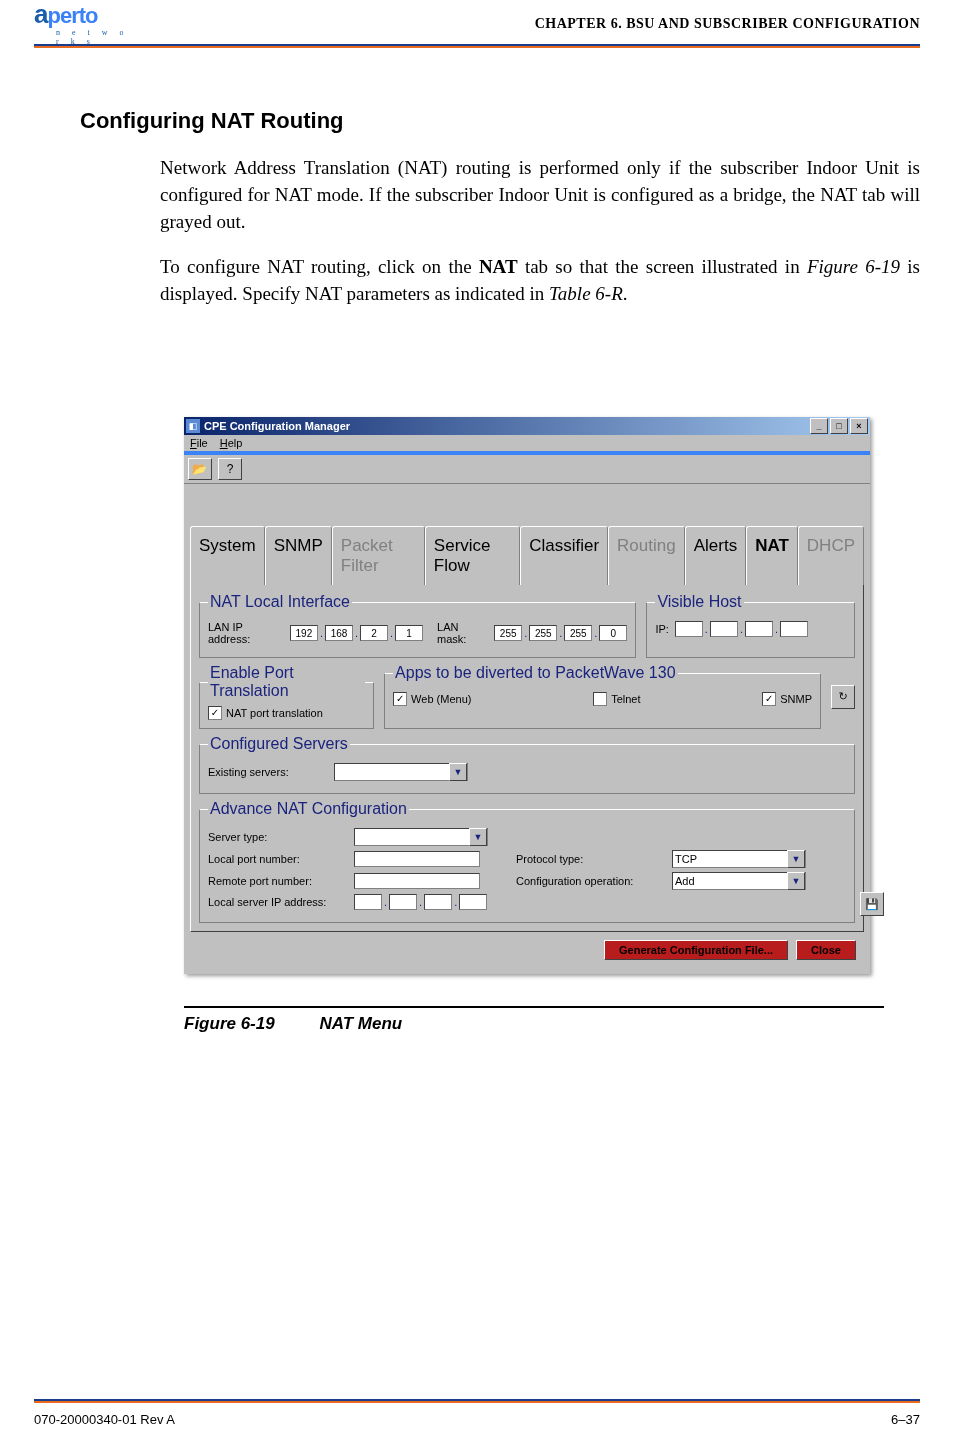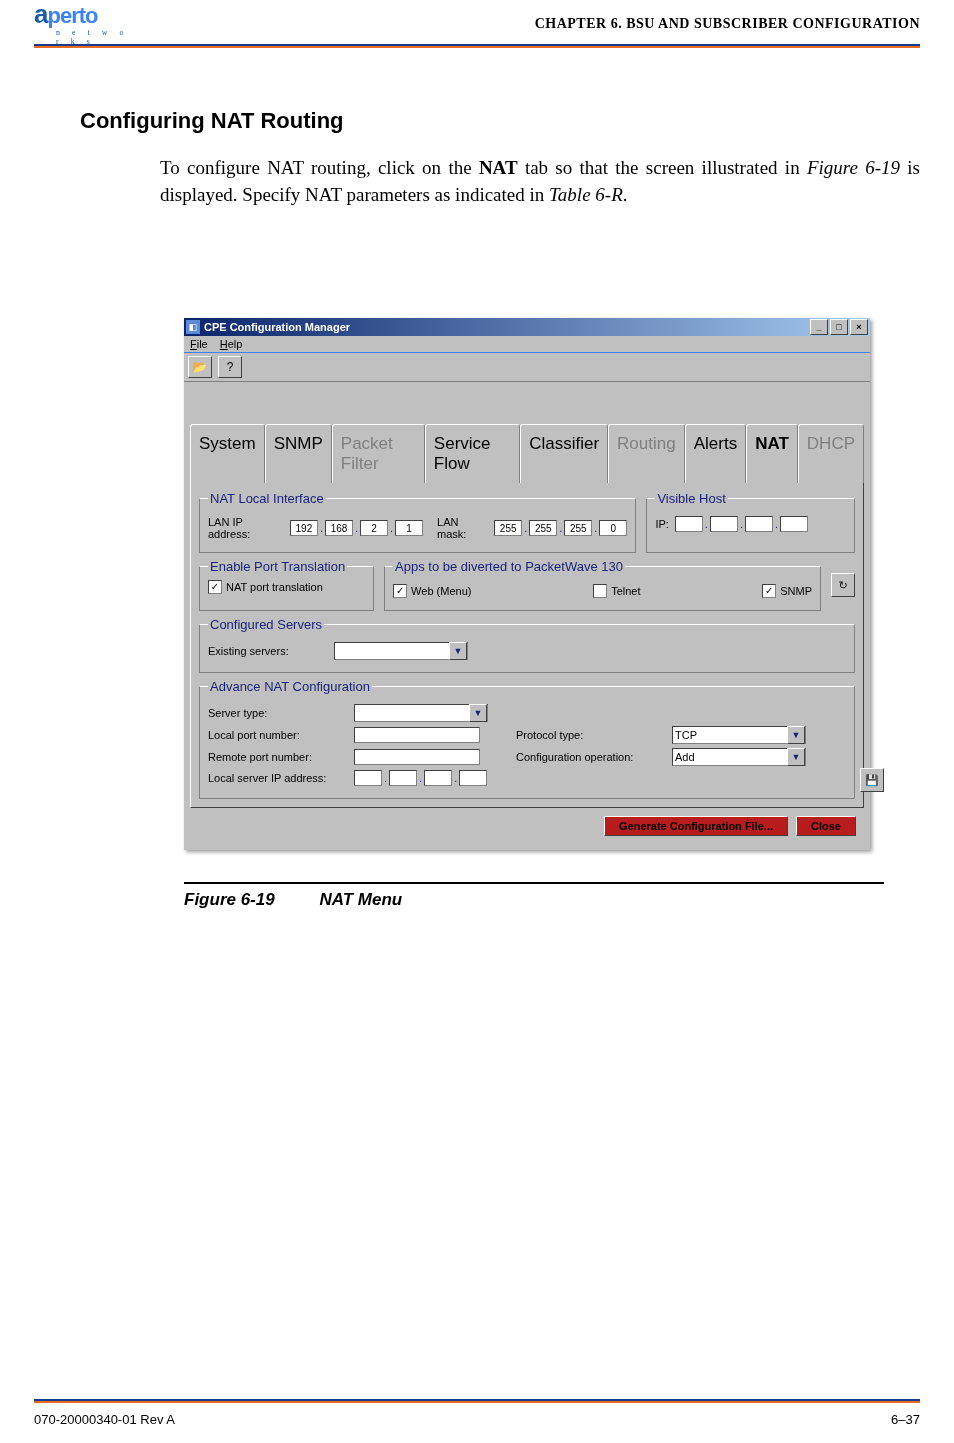--- a/index.html
+++ b/index.html
@@ -115,21 +115,21 @@
   .titlebar .spacer { flex: 1; }
   .titlebar .winbtn {
     width: 16px; height: 14px; background: #c0c0c0; color:#000;
     border: 1px solid #fff; border-right-color:#404040; border-bottom-color:#404040;
     font-size: 9px; display:flex; align-items:center; justify-content:center;
     margin-left: 2px; font-weight:bold;
   }
   .menubar {
     display: flex; gap: 12px;
     padding: 2px 6px;
-    border-bottom: 1px solid #3b82f6;
+    border-bottom: 4px solid #3b82f6;
   }
   .menubar span { text-decoration: underline; text-decoration-color: transparent; }
   .menubar span::first-letter { text-decoration: underline; }
   .toolbar {
     display: flex; gap: 6px; padding: 3px 4px;
     border-bottom: 1px solid #808080;
   }
   .tbtn {
     width: 22px; height: 20px;
     background: #c0c0c0;
@@ -168,21 +168,21 @@
   .grouprow { display: flex; gap: 10px; margin-bottom: 6px; }
   fieldset.grp {
     border: 1px solid #808080;
     border-top-color:#fff;
     padding: 6px 8px 8px 8px;
     margin: 0;
     color: #1a237e;
     font-size: 11px;
     position: relative;
   }
-  fieldset.grp > legend { color:#1a237e; font-size:13px; padding:0 2px;}
+  fieldset.grp > legend { color:#1a237e; font-size:16px; padding:0 2px;}
   .lbl { color: #000; font-size: 11px; }
   .ipbox { display:inline-flex; gap:2px; align-items:center;}
   .ipbox input {
     width: 26px; height: 14px; font-size: 10px; text-align:center;
     background:#fff; border:1px solid #808080; border-top-color:#404040; border-left-color:#404040;
     padding:0;
   }
   .chk { display:inline-flex; align-items:center; gap:4px; color:#000; }
   .chk .box {
     width:12px; height:12px; background:#fff;
@@ -251,20 +251,21 @@
         <span class="aperto"><span class="a1">a</span><span class="rest">perto</span></span>
         <span class="net">n e t w o r k s</span>
       </div>
     </div>
     <div class="header-right">CHAPTER 6.   BSU AND SUBSCRIBER CONFIGURATION</div>
     <div class="hr-top"></div>
   </div>
 
   <h2 class="section-title">Configuring NAT Routing</h2>
 
+  <p class="body-text">Network Address Translation (NAT) routing is performed only if the subscriber Indoor Unit is configured for NAT mode. If the subscriber Indoor Unit is configured as a bridge, the NAT tab will grayed out.</p>
 
   <p class="body-text">
     <span>To configure NAT routing, click on the </span><span class="bold">NAT</span><span> tab so that the screen illustrated in </span><span class="italic">Figure 6-19</span><span> is displayed. Specify NAT parameters as indicated in </span><span class="italic">Table 6-R</span><span>.</span>
   </p>
 
   <div class="win">
     <div class="titlebar">
       <div class="sysicon">◧</div>
       <div style="font-weight:bold;">CPE Configuration Manager</div>
       <div class="spacer"></div>

